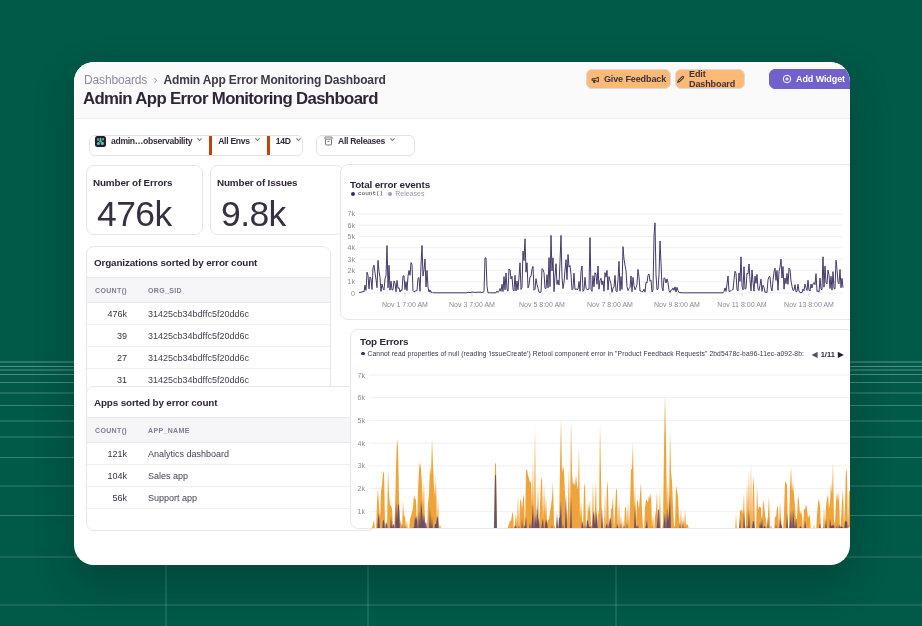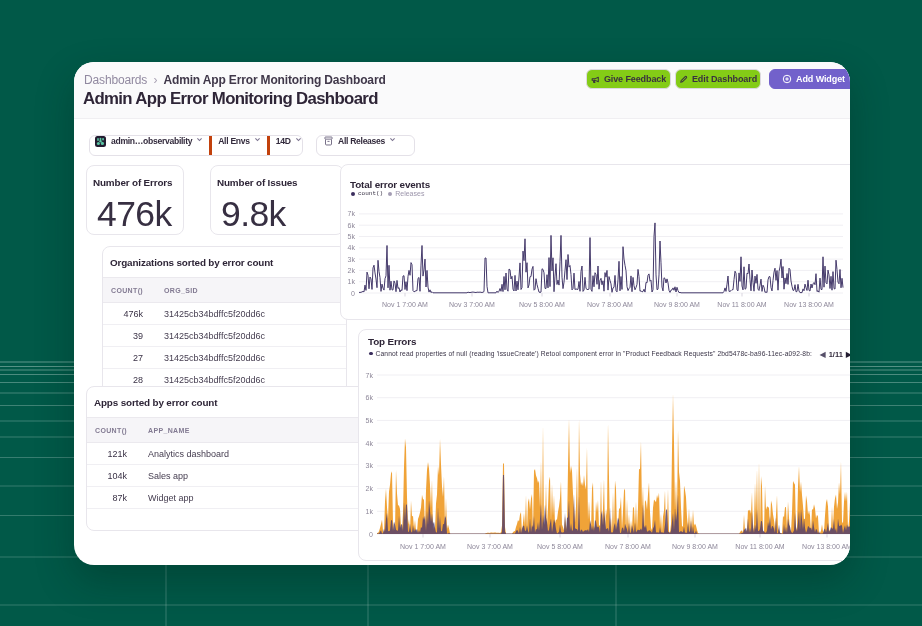--- a/index.html
+++ b/index.html
@@ -2,21 +2,21 @@
 <html><head><meta charset="utf-8">
 <style>
 html,body{margin:0;padding:0;width:922px;height:626px;overflow:hidden}
 body{background:#015948;font-family:"Liberation Sans",sans-serif;position:relative}
 .card{position:absolute;left:74px;top:62px;width:776px;height:503px;background:#fff;border-radius:20px;overflow:hidden;box-shadow:0 16px 38px rgba(0,30,20,.3)}
 .hdr{position:absolute;left:0;top:0;width:776px;height:56px;background:#fafafb;border-bottom:1px solid #f0eff2}
 .crumb{position:absolute;left:10px;top:11px;font-size:12px;color:#9189a0;letter-spacing:-.15px;white-space:nowrap}
 .crumb b{color:#40384a;font-weight:700}
 .crumb .sep{color:#a9a2b4;margin:0 3px}
 .title{position:absolute;left:9px;top:27px;font-size:16.8px;font-weight:700;color:#2e2537;letter-spacing:-.65px}
-.btn{position:absolute;top:7px;height:20px;border-radius:6px;background:#84cc16;border:1px solid #ddd9e2;font-size:9px;font-weight:700;letter-spacing:-.1px;color:#39313f;display:flex;align-items:center;justify-content:center;box-sizing:border-box;gap:4px}
+.btn{position:absolute;top:7px;height:20px;border-radius:6px;background:#fdba74;border:1px solid #ddd9e2;font-size:9px;font-weight:700;letter-spacing:-.1px;color:#39313f;display:flex;align-items:center;justify-content:center;box-sizing:border-box;gap:4px}
 .btn svg{flex:0 0 auto}
 .btn.p{background:#7261cb;border-color:#7261cb;color:#fff}
 .pill{position:absolute;top:73px;height:21px;border-radius:6px;border:1px solid #e4e1e8;background:#fff;display:flex;align-items:center;box-sizing:border-box;font-size:8.6px;font-weight:700;letter-spacing:-.3px;color:#332b3d;white-space:nowrap}
 .pseg{display:flex;align-items:flex-start;padding:0 6px;height:100%}
 .pseg+.pseg{border-left:3px solid #c2410c}
 .chev{margin-left:4px}
 .panel{position:absolute;background:#fff;border:1px solid #e8e6ec;border-radius:8px;box-sizing:border-box;overflow:hidden}
 .ptitle{position:absolute;left:6px;top:11px;font-size:9.9px;font-weight:700;letter-spacing:-.15px;color:#2e2537}
 .kpiv{position:absolute;left:10px;top:28px;font-size:35.5px;font-weight:400;color:#372f42;letter-spacing:-.6px}
 table.t{border-collapse:collapse;width:100%;position:absolute;left:0;top:30px;font-size:9px}
@@ -52,21 +52,21 @@
 <div class="card">
   <div class="hdr"></div>
   <div class="crumb">Dashboards <span class="sep">›</span> <b>Admin App Error Monitoring Dashboard</b></div>
   <div class="title">Admin App Error Monitoring Dashboard</div>
 
   <div class="btn" style="left:512px;width:85px">
     <svg width="9" height="9" viewBox="0 0 16 16" fill="none" stroke="#39313f" stroke-width="1.8">
         <path d="M2 6.5v3h2l1 4h2l-1-4h1.5L13 12V4L7.5 6.5H2z" stroke-linejoin="round"></path>
       </svg>
     Give Feedback</div>
-  <div class="btn" style="left:601px;width:86px">
+  <div class="btn" style="left:601px;width:70px">
     <svg width="9" height="9" viewBox="0 0 16 16" fill="none" stroke="#39313f" stroke-width="1.8">
         <path d="M3 13l.8-3L11 2.8a1.4 1.4 0 012 0l.2.2a1.4 1.4 0 010 2L6 12.2 3 13z" stroke-linejoin="round"></path>
       </svg>
     Edit Dashboard</div>
   <div class="btn p" style="left:695px;width:89px">
     <svg width="10" height="10" viewBox="0 0 16 16" fill="none" stroke="#fff" stroke-width="1.6">
         <circle cx="8" cy="8" r="6"></circle>
         <path d="M8 5.2v5.6M5.2 8h5.6"></path>
       </svg>
     Add Widget</div>
@@ -103,51 +103,51 @@
           <path d="M2 4.6v5.9a1.3 1.3 0 001.3 1.3h5.4A1.3 1.3 0 0010 10.5V4.6"></path>
           <path d="M4.6 7h2.8"></path>
         </svg>
       All Releases
       <svg class="chev" width="7" height="7" viewBox="0 0 10 10" fill="none" stroke="#7d7590" stroke-width="1.6">
           <path d="M2 3.5l3 3 3-3"></path>
         </svg>
     </div>
   </div>
 
-  <div class="panel" style="left:12px;top:103px;width:98px;height:70px">
+  <div class="panel" style="left:12px;top:103px;width:117px;height:70px">
     <div class="ptitle">Number of Errors</div>
     <div class="kpiv">476k</div>
   </div>
   <div class="panel" style="left:136px;top:103px;width:134px;height:70px">
     <div class="ptitle">Number of Issues</div>
     <div class="kpiv">9.8k</div>
   </div>
 
-  <div class="panel" style="left:28px;top:184px;width:245px;height:150px">
+  <div class="panel" style="left:12px;top:184px;width:245px;height:150px">
     <div class="ptitle" style="top:10px;left:7px">Organizations sorted by error count</div>
     <table class="t">
         <tbody>
           <tr>
             <th class="c1">COUNT()</th>
             <th class="c2">ORG_SID</th>
           </tr>
     <tr>
             <td class="c1">476k</td>
             <td class="c2">31425cb34bdffc5f20dd6c</td>
           </tr>
     <tr>
             <td class="c1">39</td>
             <td class="c2">31425cb34bdffc5f20dd6c</td>
           </tr>
     <tr>
             <td class="c1">27</td>
             <td class="c2">31425cb34bdffc5f20dd6c</td>
           </tr>
     <tr>
-            <td class="c1">28</td>
+            <td class="c1">31</td>
             <td class="c2">31425cb34bdffc5f20dd6c</td>
           </tr>
     </tbody>
       </table>
   </div>
 
   <div class="panel" style="left:12px;top:324px;width:290px;height:145px">
     <div class="ptitle" style="top:10px;left:7px">Apps sorted by error count</div>
     <table class="t">
         <tbody>
@@ -157,22 +157,22 @@
           </tr>
     <tr>
             <td class="c1">121k</td>
             <td class="c2">Analytics dashboard</td>
           </tr>
     <tr>
             <td class="c1">104k</td>
             <td class="c2">Sales app</td>
           </tr>
     <tr>
-            <td class="c1">87k</td>
-            <td class="c2">Widget app</td>
+            <td class="c1">56k</td>
+            <td class="c2">Support app</td>
           </tr>
     </tbody>
       </table>
   </div>
 
   <div class="panel" style="left:266px;top:102px;width:580px;height:156px">
     <div class="ptitle" style="left:9px;top:14px">Total error events</div>
     <div class="leg">
         <span style="display:flex;align-items:center;gap:3px">
           <span class="dot" style="background:#3b2e5e"></span>
@@ -208,21 +208,21 @@
         <line x1="131" y1="128" x2="131" y2="131.5" stroke="#d9d5df" stroke-width="1"></line>
         <line x1="201" y1="128" x2="201" y2="131.5" stroke="#d9d5df" stroke-width="1"></line>
         <line x1="269" y1="128" x2="269" y2="131.5" stroke="#d9d5df" stroke-width="1"></line>
         <line x1="336" y1="128" x2="336" y2="131.5" stroke="#d9d5df" stroke-width="1"></line>
         <line x1="401" y1="128" x2="401" y2="131.5" stroke="#d9d5df" stroke-width="1"></line>
         <line x1="468" y1="128" x2="468" y2="131.5" stroke="#d9d5df" stroke-width="1"></line>
       <path d="M18.0,127.3 L19.0,127.5 L20.0,127.2 L21.0,127.0 L22.0,126.3 L23.0,126.9 L24.0,120.1 L25.0,125.4 L26.0,107.1 L27.0,110.2 L28.0,123.8 L29.0,112.0 L30.0,113.9 L31.0,124.4 L32.0,102.9 L33.0,100.2 L34.0,107.9 L35.0,114.0 L36.0,122.7 L37.0,95.3 L38.0,106.4 L39.0,112.6 L40.0,126.4 L41.0,119.1 L42.0,123.1 L43.0,125.1 L44.0,113.7 L45.0,110.8 L46.0,80.5 L47.0,122.8 L48.0,100.3 L49.0,125.2 L50.0,116.2 L51.0,124.9 L52.0,124.9 L53.0,115.9 L54.0,118.2 L55.0,126.7 L56.0,115.4 L57.0,123.5 L58.0,122.6 L59.0,127.0 L60.0,124.8 L61.0,125.5 L62.0,111.0 L63.0,110.7 L64.0,124.5 L65.0,116.7 L66.0,125.6 L67.0,111.4 L68.0,105.4 L69.0,110.3 L70.0,97.6 L71.0,99.7 L72.0,125.7 L73.0,126.8 L74.0,126.4 L75.0,125.6 L76.0,125.7 L77.0,113.3 L78.0,112.5 L79.0,126.3 L80.0,100.1 L81.0,80.5 L82.0,111.1 L83.0,104.9 L84.0,94.1 L85.0,122.0 L86.0,105.4 L87.0,122.1 L88.0,127.1 L89.0,124.8 L90.0,127.6 L91.0,126.7 L92.0,127.8 L93.0,127.8 L94.0,127.8 L95.0,127.8 L96.0,127.8 L97.0,127.8 L98.0,127.8 L99.0,127.8 L100.0,127.8 L101.0,127.8 L102.0,127.8 L103.0,127.8 L104.0,127.8 L105.0,127.8 L106.0,127.8 L107.0,127.8 L108.0,127.8 L109.0,127.8 L110.0,127.8 L111.0,127.8 L112.0,127.8 L113.0,127.8 L114.0,127.8 L115.0,127.8 L116.0,127.8 L117.0,127.8 L118.0,127.8 L119.0,127.8 L120.0,127.8 L121.0,127.8 L122.0,127.8 L123.0,127.8 L124.0,127.8 L125.0,127.8 L126.0,127.8 L127.0,127.1 L128.0,127.5 L129.0,127.5 L130.0,127.4 L131.0,127.1 L132.0,127.1 L133.0,127.2 L134.0,127.4 L135.0,127.5 L136.0,127.2 L137.0,127.2 L138.0,127.3 L139.0,127.1 L140.0,127.3 L141.0,127.5 L142.0,127.2 L143.0,126.6 L144.0,93.0 L145.0,93.0 L146.0,121.4 L147.0,127.8 L148.0,127.8 L149.0,127.8 L150.0,127.8 L151.0,127.8 L152.0,127.8 L153.0,127.8 L154.0,127.8 L155.0,127.8 L156.0,126.1 L157.0,127.5 L158.0,126.2 L159.0,123.5 L160.0,126.3 L161.0,119.3 L162.0,126.6 L163.0,111.5 L164.0,124.8 L165.0,108.0 L166.0,124.1 L167.0,126.2 L168.0,104.0 L169.0,104.8 L170.0,114.0 L171.0,111.3 L172.0,124.2 L173.0,126.0 L174.0,110.4 L175.0,126.0 L176.0,116.1 L177.0,124.8 L178.0,112.0 L179.0,97.9 L180.0,124.5 L181.0,122.6 L182.0,86.1 L183.0,95.7 L184.0,73.8 L185.0,107.2 L186.0,97.7 L187.0,122.9 L188.0,120.0 L189.0,111.7 L190.0,111.6 L191.0,104.1 L192.0,101.4 L193.0,125.2 L194.0,124.2 L195.0,113.7 L196.0,119.5 L197.0,123.3 L198.0,127.1 L199.0,127.4 L200.0,127.1 L201.0,103.8 L202.0,104.4 L203.0,107.8 L204.0,123.4 L205.0,123.5 L206.0,109.7 L207.0,122.9 L208.0,92.6 L209.0,121.6 L210.0,70.4 L211.0,105.9 L212.0,92.8 L213.0,126.7 L214.0,111.1 L215.0,98.7 L216.0,119.5 L217.0,115.1 L218.0,120.1 L219.0,96.7 L220.0,70.4 L221.0,112.2 L222.0,123.6 L223.0,117.1 L224.0,105.5 L225.0,94.7 L226.0,114.6 L227.0,89.5 L228.0,102.1 L229.0,100.5 L230.0,109.6 L231.0,124.9 L232.0,123.6 L233.0,108.1 L234.0,124.6 L235.0,123.8 L236.0,124.4 L237.0,124.3 L238.0,116.5 L239.0,126.3 L240.0,106.4 L241.0,101.0 L242.0,126.4 L243.0,125.0 L244.0,112.3 L245.0,123.1 L246.0,124.7 L247.0,124.3 L248.0,124.2 L249.0,72.6 L250.0,124.3 L251.0,126.4 L252.0,110.7 L253.0,121.8 L254.0,107.7 L255.0,109.5 L256.0,119.3 L257.0,101.0 L258.0,124.2 L259.0,115.3 L260.0,113.3 L261.0,119.8 L262.0,115.8 L263.0,126.2 L264.0,107.6 L265.0,112.1 L266.0,105.4 L267.0,125.1 L268.0,111.6 L269.0,115.4 L270.0,118.9 L271.0,127.3 L272.0,122.9 L273.0,122.3 L274.0,110.4 L275.0,125.7 L276.0,126.9 L277.0,114.9 L278.0,96.3 L279.0,125.8 L280.0,111.5 L281.0,124.4 L282.0,81.7 L283.0,94.1 L284.0,100.3 L285.0,105.7 L286.0,121.6 L287.0,125.6 L288.0,123.6 L289.0,122.3 L290.0,110.9 L291.0,126.7 L292.0,112.4 L293.0,120.7 L294.0,124.8 L295.0,122.6 L296.0,119.3 L297.0,104.4 L298.0,111.6 L299.0,126.2 L300.0,125.7 L301.0,126.9 L302.0,126.5 L303.0,124.2 L304.0,127.1 L305.0,117.4 L306.0,117.8 L307.0,110.3 L308.0,108.9 L309.0,116.2 L310.0,115.2 L311.0,127.0 L312.0,124.8 L313.0,71.4 L314.0,57.9 L315.0,109.9 L316.0,124.7 L317.0,124.2 L318.0,109.9 L319.0,76.0 L320.0,97.8 L321.0,122.1 L322.0,125.9 L323.0,112.8 L324.0,113.5 L325.0,118.0 L326.0,113.9 L327.0,117.8 L328.0,125.4 L329.0,127.4 L330.0,125.1 L331.0,124.9 L332.0,122.9 L333.0,125.3 L334.0,121.8 L335.0,127.0 L336.0,122.3 L337.0,125.6 L338.0,127.6 L339.0,127.4 L340.0,127.8 L341.0,127.8 L342.0,127.8 L343.0,127.8 L344.0,127.8 L345.0,127.8 L346.0,127.8 L347.0,127.8 L348.0,127.8 L349.0,127.8 L350.0,127.8 L351.0,127.8 L352.0,127.8 L353.0,127.8 L354.0,127.8 L355.0,127.8 L356.0,127.8 L357.0,127.8 L358.0,127.8 L359.0,127.8 L360.0,127.8 L361.0,127.8 L362.0,127.8 L363.0,127.8 L364.0,127.8 L365.0,127.8 L366.0,127.8 L367.0,127.8 L368.0,127.8 L369.0,127.8 L370.0,127.8 L371.0,127.8 L372.0,127.8 L373.0,127.8 L374.0,127.8 L375.0,127.8 L376.0,127.8 L377.0,127.8 L378.0,127.8 L379.0,127.8 L380.0,127.8 L381.0,127.8 L382.0,127.8 L383.0,126.4 L384.0,122.9 L385.0,126.4 L386.0,119.2 L387.0,111.0 L388.0,126.4 L389.0,126.3 L390.0,125.7 L391.0,124.7 L392.0,124.8 L393.0,114.7 L394.0,106.2 L395.0,108.3 L396.0,124.9 L397.0,125.8 L398.0,107.9 L399.0,116.4 L400.0,91.8 L401.0,121.0 L402.0,124.9 L403.0,101.8 L404.0,124.2 L405.0,123.5 L406.0,108.2 L407.0,108.8 L408.0,99.0 L409.0,114.8 L410.0,125.8 L411.0,105.0 L412.0,117.3 L413.0,126.2 L414.0,111.1 L415.0,118.3 L416.0,109.4 L417.0,124.1 L418.0,125.5 L419.0,120.3 L420.0,114.1 L421.0,126.4 L422.0,120.2 L423.0,122.2 L424.0,127.4 L425.0,126.9 L426.0,127.5 L427.0,114.9 L428.0,111.6 L429.0,111.7 L430.0,122.6 L431.0,125.9 L432.0,115.5 L433.0,107.1 L434.0,103.2 L435.0,115.4 L436.0,105.5 L437.0,125.2 L438.0,106.5 L439.0,102.0 L440.0,94.1 L441.0,113.0 L442.0,101.5 L443.0,124.2 L444.0,112.9 L445.0,118.7 L446.0,108.5 L447.0,119.4 L448.0,103.2 L449.0,104.6 L450.0,116.0 L451.0,121.3 L452.0,125.4 L453.0,125.2 L454.0,119.7 L455.0,126.8 L456.0,126.5 L457.0,119.3 L458.0,126.0 L459.0,127.7 L460.0,127.5 L461.0,127.7 L462.0,123.9 L463.0,125.8 L464.0,119.1 L465.0,122.7 L466.0,125.5 L467.0,115.2 L468.0,125.4 L469.0,126.0 L470.0,119.0 L471.0,123.0 L472.0,118.9 L473.0,117.5 L474.0,119.7 L475.0,108.7 L476.0,126.6 L477.0,125.7 L478.0,127.2 L479.0,113.1 L480.0,124.4 L481.0,124.6 L482.0,91.8 L483.0,122.2 L484.0,101.1 L485.0,117.9 L486.0,118.9 L487.0,105.1 L488.0,109.9 L489.0,123.5 L490.0,111.3 L491.0,125.2 L492.0,106.6 L493.0,123.6 L494.0,124.0 L495.0,95.2 L496.0,104.7 L497.0,117.1 L498.0,118.8 L499.0,104.5 L500.0,122.8 L501.0,113.3 L502.0,122.6" fill="none" stroke="#453a6b" stroke-width="1"></path>
     </svg>
   </div>
 
-  <div class="panel" style="left:284px;top:267px;width:504px;height:232px">
+  <div class="panel" style="left:276px;top:267px;width:504px;height:200px">
     <div class="ptitle" style="left:9px;top:5.5px">Top Errors</div>
     <div class="leg" style="top:20px;font-size:6.7px;letter-spacing:.12px">
         <span class="dot" style="background:#3b2e5e;width:3.5px;height:3.5px"></span>
         <span style="margin-left:-2px">Cannot read properties of null (reading 'issueCreate') Retool component error in "Product Feedback Requests" 2bd5478c-ba96-11ec-a092-8b:</span>
       </div>
     <div style="position:absolute;right:9px;top:20px;font-size:7.5px;color:#332b3d;display:flex;align-items:center;gap:3px">
         <span style="color:#57506a;font-size:8px">◀</span>
         <b>1/11</b>
         <span style="color:#231c30;font-size:8px">▶</span>
       </div>

